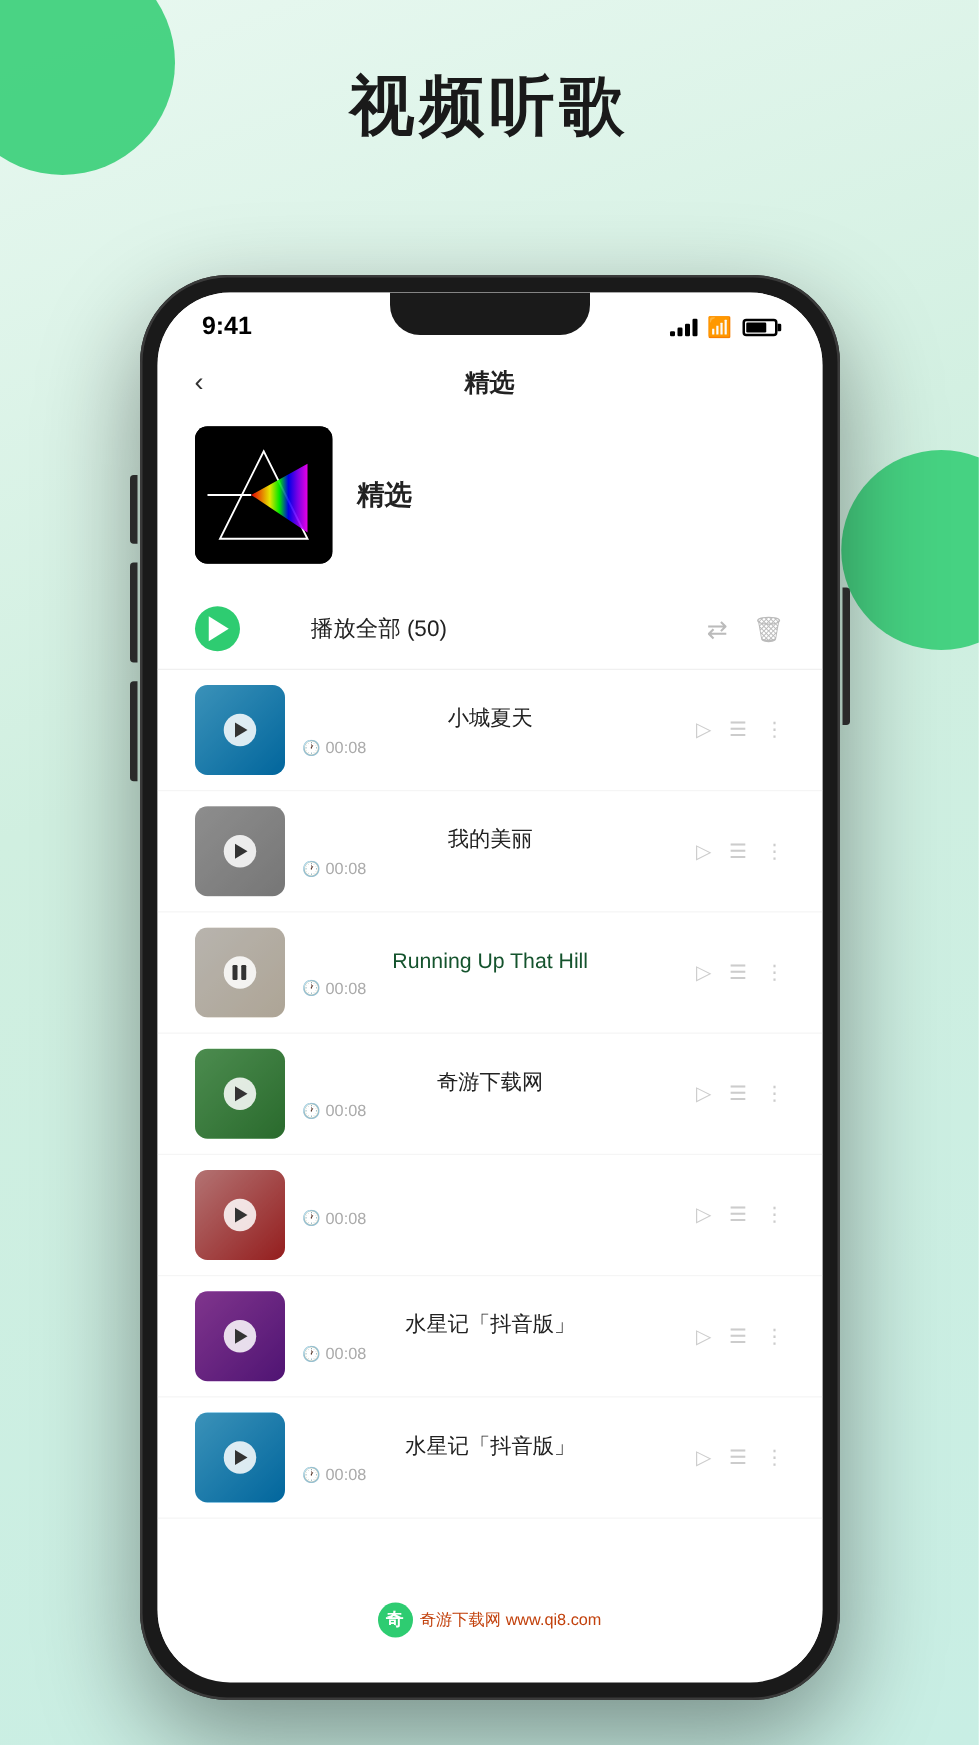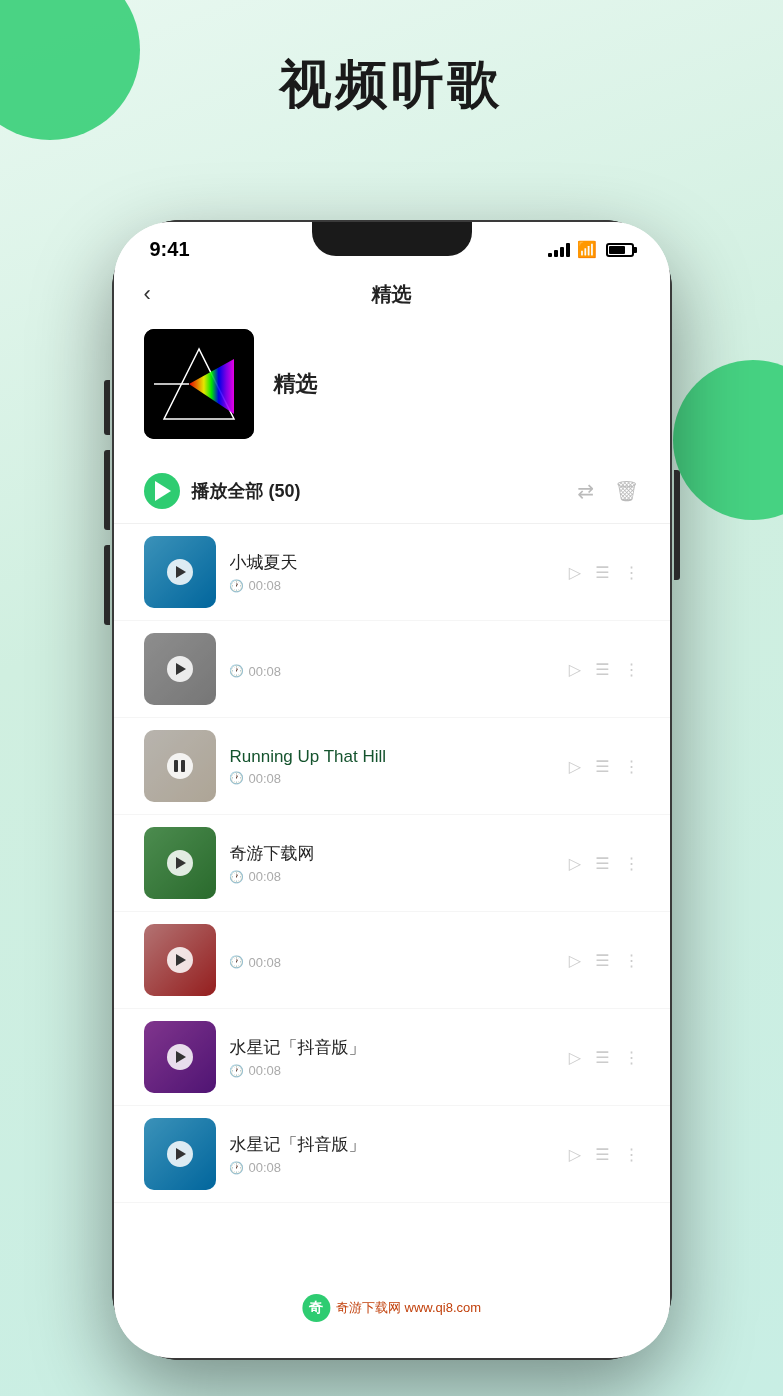--- a/index.html
+++ b/index.html
@@ -63,21 +63,21 @@
       left: 50%;
       transform: translateX(-50%);
       width: 560px;
       height: 1140px;
     }
     .phone-outer {
       width: 100%;
       height: 100%;
       background: #1a1a1a;
       border-radius: 70px;
-      padding: 2px;
+      padding: 14px;
       box-shadow: 0 30px 80px rgba(0,0,0,0.4), inset 0 0 0 2px #3a3a3a;
       position: relative;
     }
     
     .phone-btn-left {
       position: absolute;
       left: -8px;
       top: 160px;
       width: 6px;
       height: 55px;
@@ -264,23 +264,24 @@
     .play-icon {
       width: 0;
       height: 0;
       border-top: 10px solid transparent;
       border-bottom: 10px solid transparent;
       border-left: 16px solid white;
       margin-left: 3px;
     }
     .play-all-text {
       font-size: 18px;
-      font-weight: 700;
+      font-weight: 400;
       color: #222;
       flex: 1;
+      margin-left: 45px;
     }
     .play-all-actions {
       display: flex;
       gap: 20px;
       align-items: center;
     }
     .action-icon {
       color: #bbb;
       font-size: 20px;
     }
@@ -336,20 +337,21 @@
     }
     .thumb-pause-bar {
       width: 4px;
       height: 12px;
       background: #333;
       border-radius: 1px;
     }
     .song-info {
       flex: 1;
       min-width: 0;
+      text-align: center;
     }
     .song-title {
       font-size: 17px;
       font-weight: 500;
       color: #222;
       white-space: nowrap;
       overflow: hidden;
       text-overflow: ellipsis;
     }
     .song-duration {
@@ -527,20 +529,21 @@
 
           <div class="song-item">
             <div class="song-thumb thumb-gray">
               <div class="thumb-overlay">
                 <div class="thumb-play-btn">
                   <div class="thumb-play-icon"></div>
                 </div>
               </div>
             </div>
             <div class="song-info">
+              <div class="song-title">我的美丽</div>
               <div class="song-duration">
                 <span class="clock-icon">🕐</span>
                 <span>00:08</span>
               </div>
             </div>
             <div class="song-actions">
               <span class="icon-btn">▷</span>
               <span class="icon-btn">☰</span>
               <span class="icon-btn">⋮</span>
             </div>

